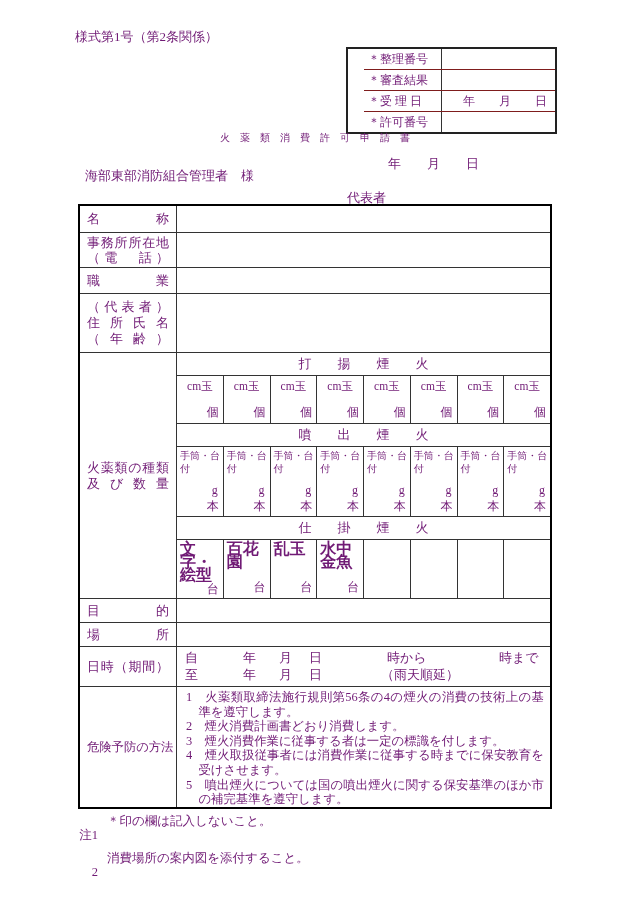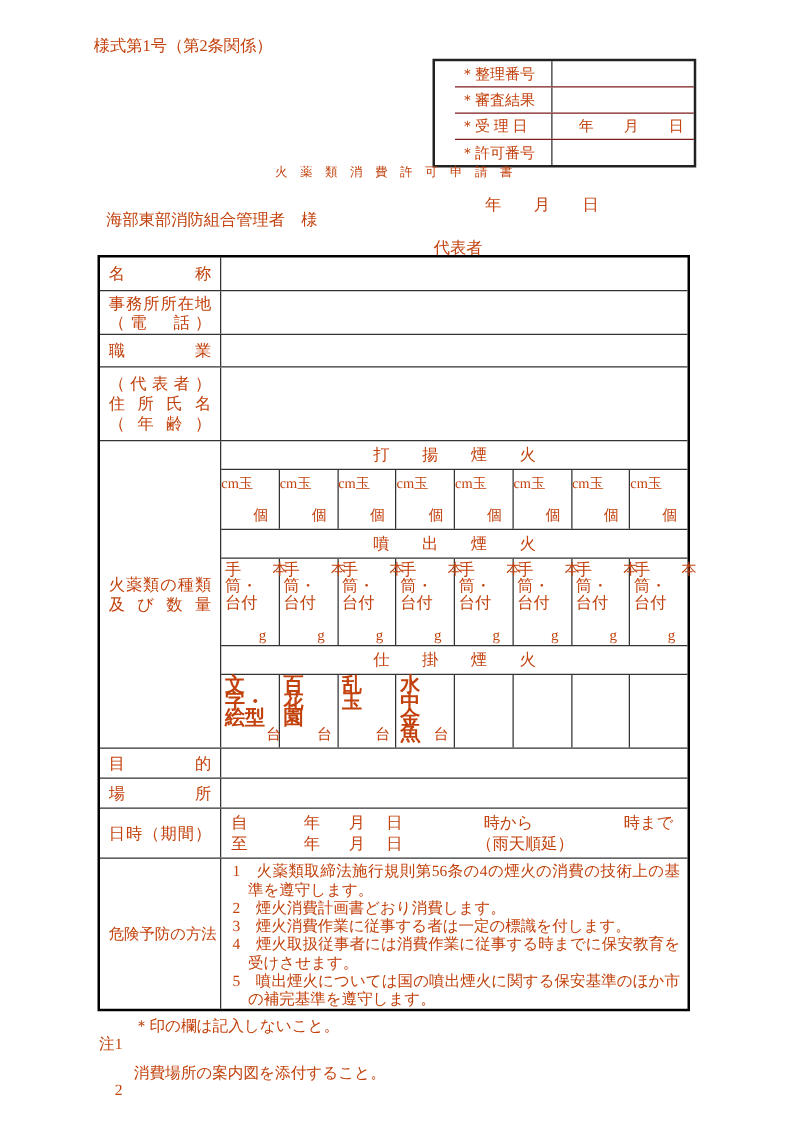--- a/index.html
+++ b/index.html
@@ -1,19 +1,19 @@
 <!DOCTYPE html>
 <html><head>
 <meta charset="utf-8">
 <style>
   html,body{margin:0;padding:0;background:#fff;}
   .page{
     position:relative;width:630px;height:903px;background:#ffffff;
     font-family:"Liberation Serif","DejaVu Serif",serif;
-    color:#c2410c;font-size:13px;overflow:hidden;
+    color:#701a75;font-size:13px;overflow:hidden;
   }
   
   .form-number{position:absolute;left:75px;top:28px;font-size:13px;}
   .stamp-table{position:absolute;left:346px;top:47px;width:211px;border:2px solid #222;box-sizing:border-box;font-size:12px;padding-left:16px;}
   .stamp-row{display:flex;height:20px;line-height:20px;border-top:1px solid #7f1d1d;}
   .stamp-row:first-child{border-top:none;}
   .stamp-label{width:78px;border-right:1px solid #333;padding-left:4px;box-sizing:border-box;white-space:nowrap;}
   .stamp-value{flex:1;text-align:right;padding-right:8px;white-space:nowrap;}
   .title{position:absolute;left:0;top:131px;width:630px;text-align:center;font-size:10px;white-space:nowrap;}
   .date-line{position:absolute;left:388px;top:155px;font-size:13px;white-space:nowrap;}
@@ -37,27 +37,27 @@
   .r-rep .jl{line-height:16px;}
   .r-purpose{height:23px;}
   .r-place{height:23px;}
   .r-dt{height:39px;}
   .r-hazard{height:120px;}
   
   .fwv{display:flex;flex-direction:column;}
   .fw-head{height:22px;line-height:22px;text-align:center;border-bottom:1px solid #333;white-space:nowrap;}
   .fw-cells{display:flex;border-bottom:1px solid #333;}
   .fw-cells.last{border-bottom:none;}
-  .fw-cell{flex:1;min-width:0;border-right:1px solid #333;box-sizing:border-box;display:flex;flex-direction:row;}
+  .fw-cell{flex:1;min-width:0;border-right:1px solid #333;box-sizing:border-box;display:flex;flex-direction:column;}
   .fw-cell:last-child{border-right:none;}
   .u-cells{height:47px;}
   .u-top{text-align:center;font-size:11.5px;padding-top:3px;}
   .u-bot{margin-top:auto;text-align:right;padding:0 4px 2px 0;font-size:12px;}
   .f-cells{height:69px;}
-  .f-label{font-size:13px;line-height:13px;padding:2px 1px 0 3px;}
+  .f-label{font-size:10px;line-height:13px;padding:2px 1px 0 3px;}
   .f-g{margin-top:auto;text-align:right;padding-right:5px;font-size:12px;line-height:15px;}
   .f-hon{text-align:right;padding:0 4px 2px 0;font-size:12px;line-height:16px;}
   .s-cells{height:58px;}
   .s-label{font-size:16px;line-height:13px;padding:2px 1px 0 3px;font-weight:bold;}
   .s-unit{margin-top:auto;text-align:right;padding:0 4px 2px 0;font-size:12px;}
   
   .dt-cell{position:relative;}
   .dt-line{position:absolute;left:0;width:100%;height:18px;line-height:18px;}
   .dt-line span{position:absolute;white-space:nowrap;}
   .dt1{top:2px;}

